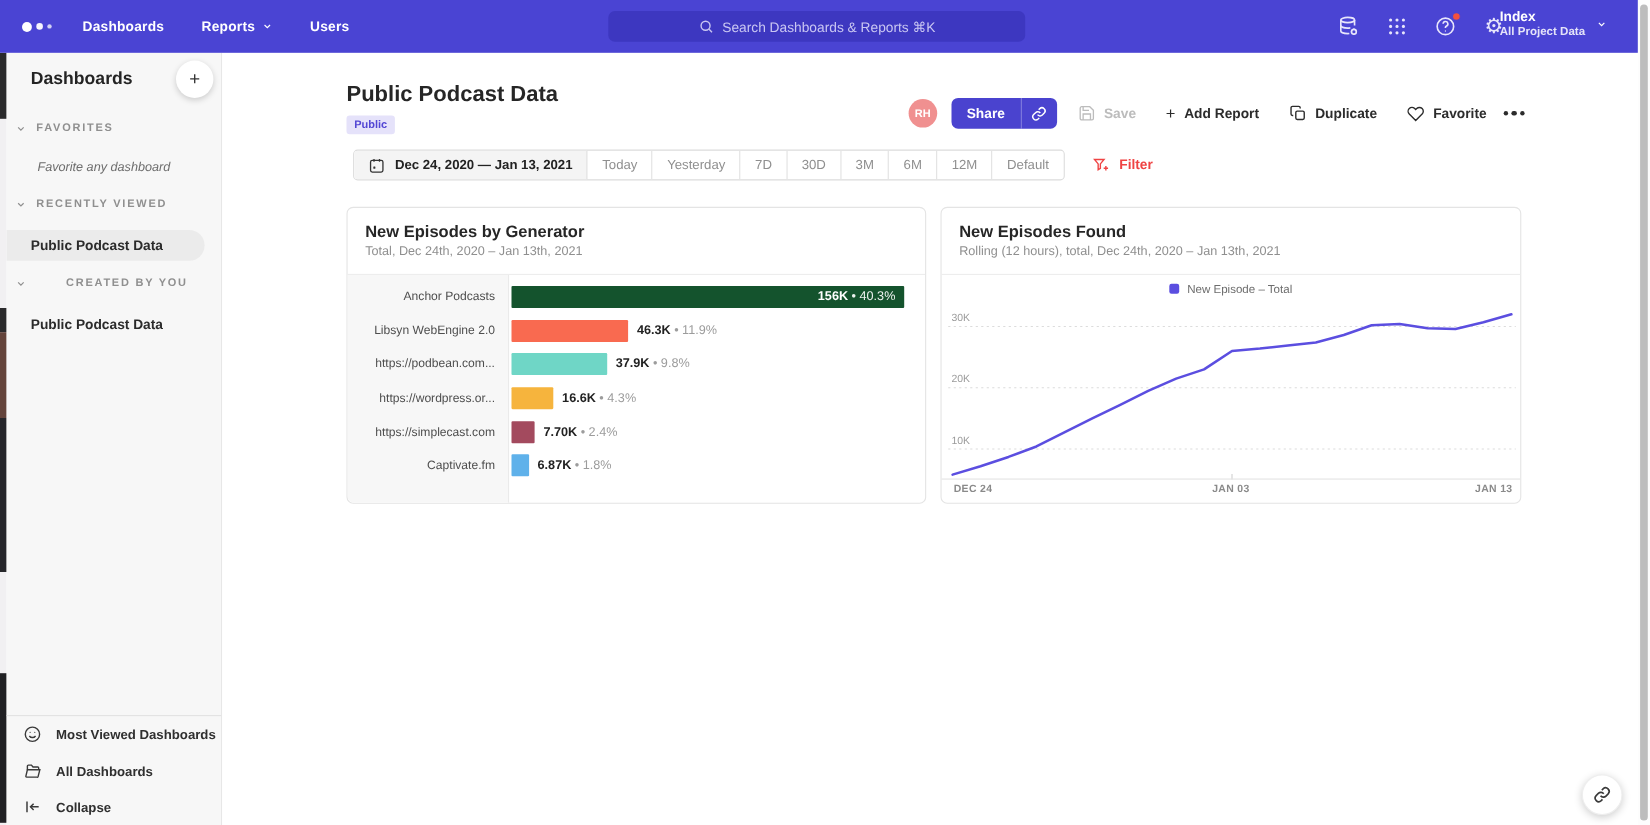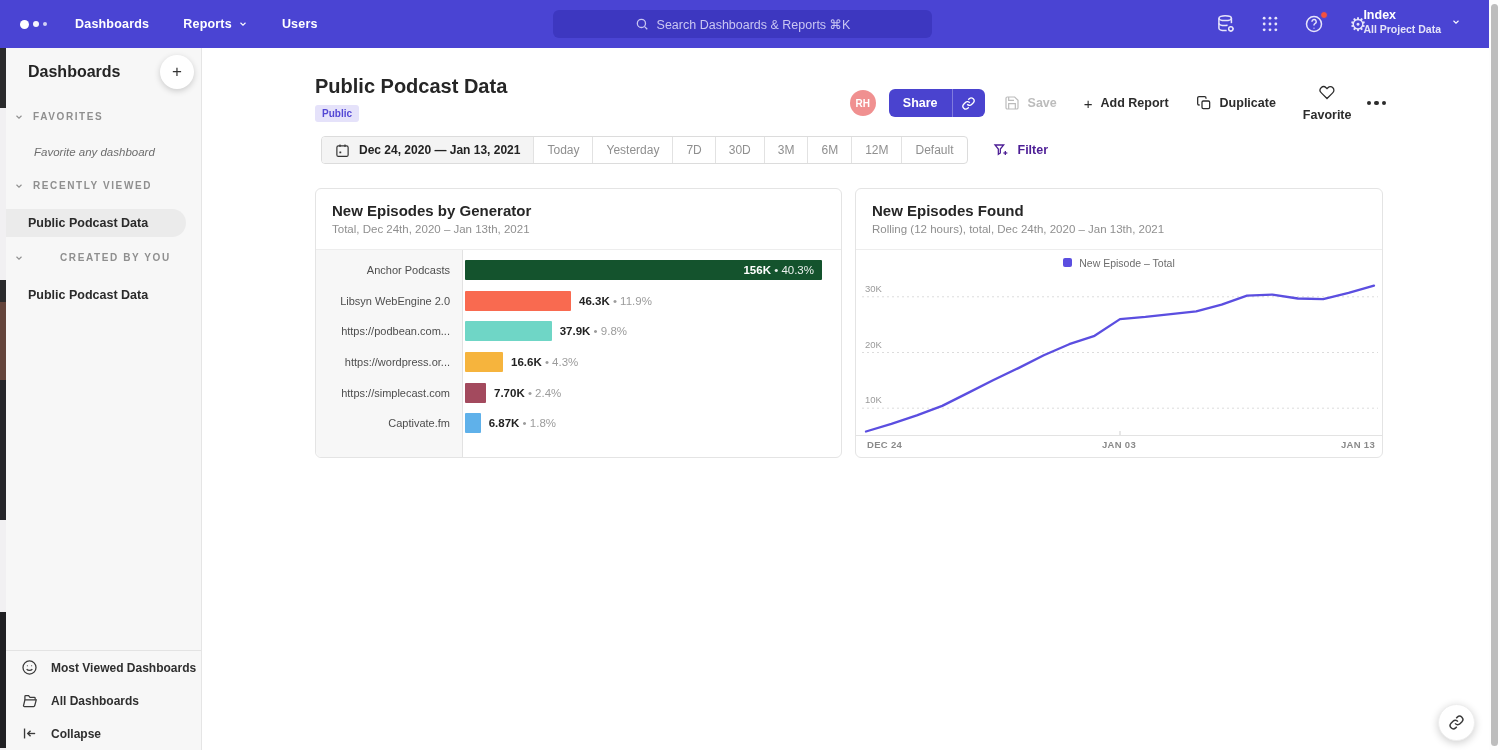--- a/index.html
+++ b/index.html
@@ -68,34 +68,34 @@
   .actions { position:absolute; top:41px; right:103px; display:flex; align-items:center; height:28px; }
   .avatar { width:26px; height:26px; border-radius:50%; background:#f09090; color:#fff; font-size:10px;
     font-weight:700; display:flex; align-items:center; justify-content:center; margin-right:13px; }
   .share-split { display:flex; height:28px; border-radius:6px; overflow:hidden; background:#4a43cf; margin-right:19px; cursor:pointer;text-align:right; }
   .share-main { padding:0 14px; color:#fff; font-size:12.5px; font-weight:700; display:flex; align-items:center; }
   .share-link { width:33px; display:flex; align-items:center; justify-content:center; border-left:1px solid rgba(255,255,255,.3); color:#fff; }
   .share-link svg { width:15px; height:15px; }
   .act { display:flex; align-items:center; gap:8px; font-size:12.5px; font-weight:700; color:#2c2c2c; cursor:pointer; }
   .act svg { width:16px; height:16px; }
   .act.disabled { color:#bcbcbc; cursor:default; }
-  .gap26 { margin-right:27px; } .gap14 { margin-right:15px;flex-direction:column; }
+  .gap26 { margin-right:27px; } .gap14 { margin-right:15px; }
   .more-dots { display:flex; gap:3px; cursor:pointer; }
   .more-dots i { width:4.5px; height:4.5px; border-radius:50%; background:#2c2c2c; }
 
   
   .datebar { position:absolute; left:119px; top:88px; height:28px; display:flex; align-items:center; }
   .seg-group { display:flex; height:28px; border:1px solid #dcdcdc; border-radius:4px; overflow:hidden; background:#fff; }
   .seg { display:flex; align-items:center; padding:0 13px; font-size:12px; color:#8f8f8f; cursor:pointer;
     border-right:1px solid #e2e2e2; white-space:nowrap; }
   .seg:last-child { border-right:none; }
   .seg.range { background:#f4f4f4; color:#222; font-weight:700; gap:9px; }
   .seg.range svg { width:15px; height:15px; color:#333; }
   .filter-btn { display:flex; align-items:center; gap:9px; margin-left:25px; font-size:12.5px; font-weight:700;
-    color:#4c1d95; cursor:pointer; }
+    color:#ef4444; cursor:pointer; }
   .filter-btn svg { width:16px; height:16px; }
 
   
   .card { position:absolute; top:140px; height:270px; background:#fff; border:1px solid #e4e4e4; border-radius:6px; }
   .card1 { left:113px; width:527px; }
   .card2 { left:653px; width:528px; }
   .card-head { height:61px; padding:13px 16px 0; border-bottom:1px solid #ededed; }
   .card-title { font-size:15px; font-weight:700; color:#262626; }
   .card-sub { font-size:11.5px; color:#8f8f8f; margin-top:4px; }
 

